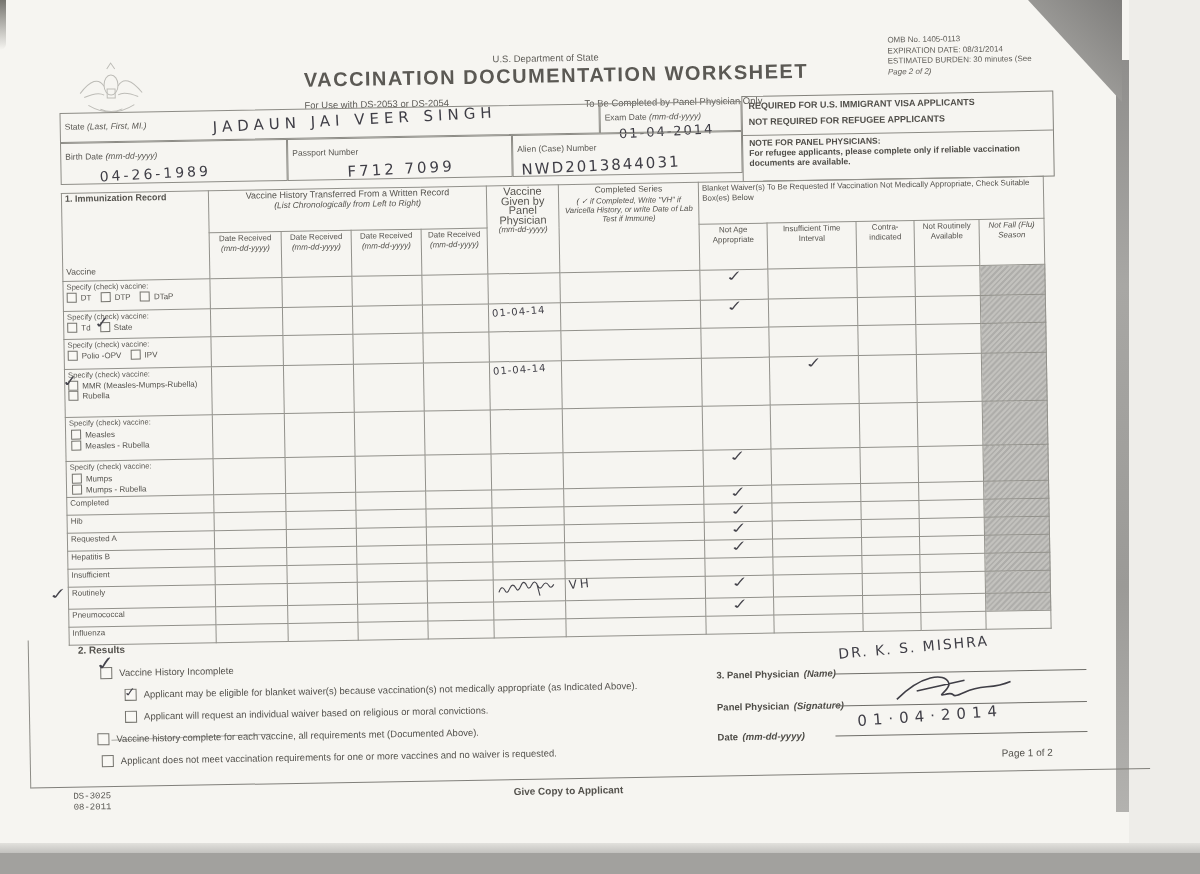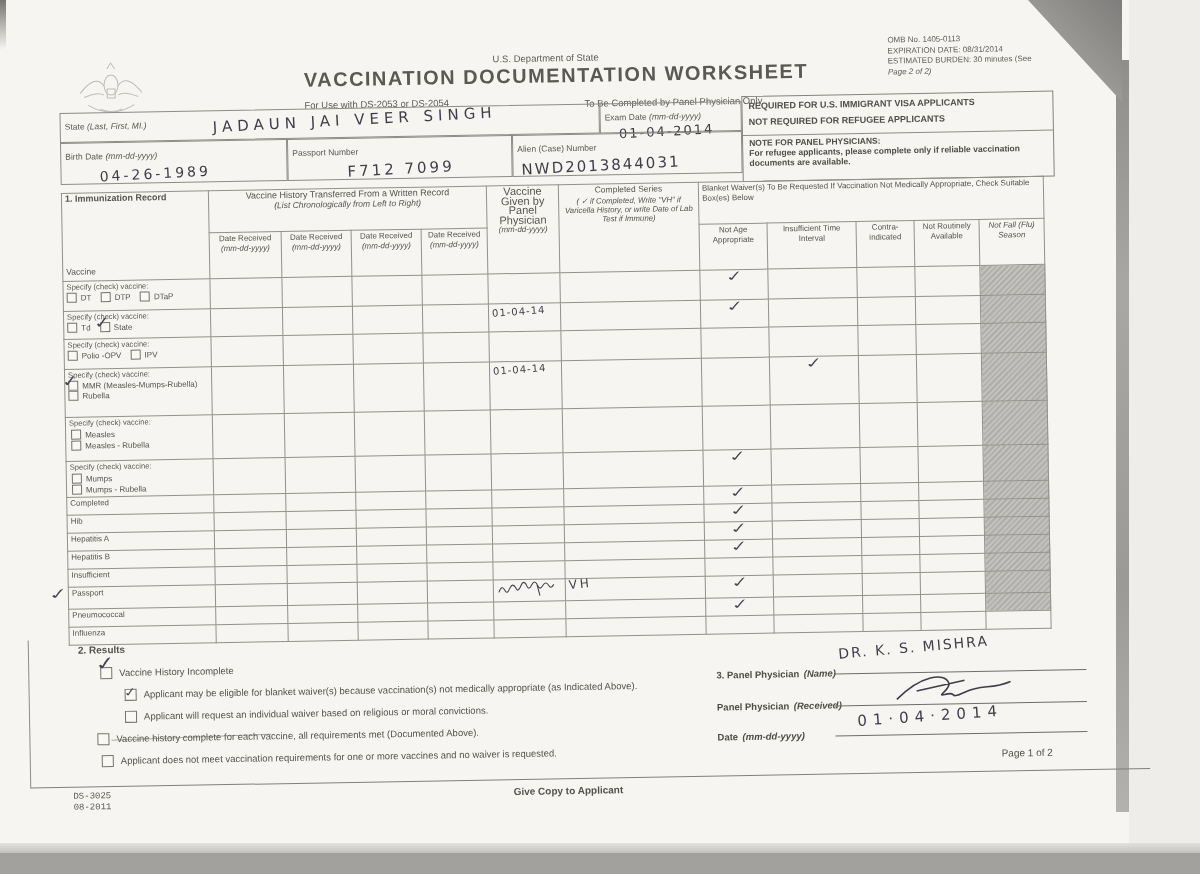--- a/index.html
+++ b/index.html
@@ -357,21 +357,21 @@
           <td></td>
       <td></td>
           <td></td>
       <td class="wv"><span class="check">✓</span></td>
       <td class="wv"></td>
           <td class="wv"></td>
           <td class="wv"></td>
           <td class="wv sh"></td>
     </tr>
     <tr style="height:18px">
-      <td><span>Hepatitis A</span></td>
+      <td><span>Requested A</span></td>
       <td></td>
           <td></td>
           <td></td>
           <td></td>
       <td></td>
           <td></td>
       <td class="wv"><span class="check">✓</span></td>
       <td class="wv"></td>
           <td class="wv"></td>
           <td class="wv"></td>
@@ -401,21 +401,21 @@
           <td></td>
       <td class="wv"></td>
       <td class="wv"></td>
           <td class="wv"></td>
           <td class="wv"></td>
           <td class="wv sh"></td>
     </tr>
     <tr style="height:18px">
       <td class="rel">
         <span class="check stray-check">✓</span>
-        <span>Passport</span>
+        <span>Routinely</span>
       </td>
       <td></td>
           <td></td>
           <td></td>
           <td></td>
       <td>
         <svg width="64" height="16" viewBox="0 0 64 16">
           <path d="M2 11 q3 -8 6 -2 q2 5 5 -2 q3 -6 6 0 q2 5 5 -2 q3 -7 6 0 q2 5 5 -1 q3 -6 6 1 q2 5 5 0 q3 -5 6 0 q2 4 5 -1 M40 3 l3 12" fill="none" stroke="#46454c" stroke-width="1.1"></path>
         </svg>
       </td>
@@ -489,21 +489,21 @@
 
   <div class="a" style="left:650px;top:648px">
     <span class="p-lbl">3. Panel Physician</span>
     <span class="p-lbl it">(Name)</span>
   </div>
   <div class="a uline" style="left:768px;top:640px;width:252px;height:20px"></div>
   <span class="a hand p-name" style="left:772px;top:626px">DR. K. S. MISHRA</span>
 
   <div class="a" style="left:650px;top:680px">
     <span class="p-lbl">Panel Physician</span>
-    <span class="p-lbl it">(Received)</span>
+    <span class="p-lbl it">(Signature)</span>
   </div>
   <div class="a uline" style="left:768px;top:672px;width:252px;height:20px"></div>
   <svg class="a" style="left:820px;top:658px" width="130" height="34" viewBox="0 0 130 34">
     <path d="M10 28 C 35 4, 58 2, 62 12 C 65 19, 48 26, 58 24 C 72 20, 60 30, 78 22 C 96 14, 104 20, 124 12 M30 20 L78 10" fill="none" stroke="#3f3e46" stroke-width="1.6"></path>
   </svg>
 
   <div class="a" style="left:650px;top:710px">
     <span class="p-lbl">Date</span>
     <span class="p-lbl it">(mm-dd-yyyy)</span>
   </div>

